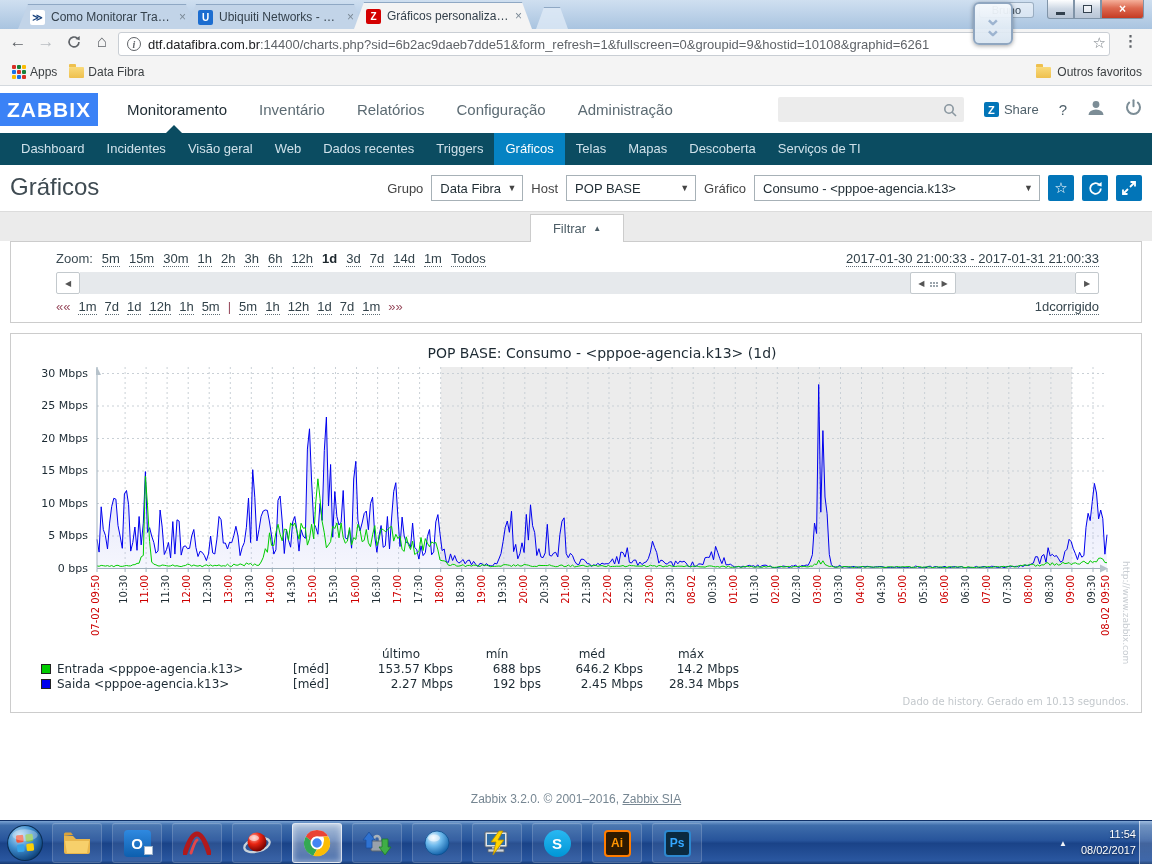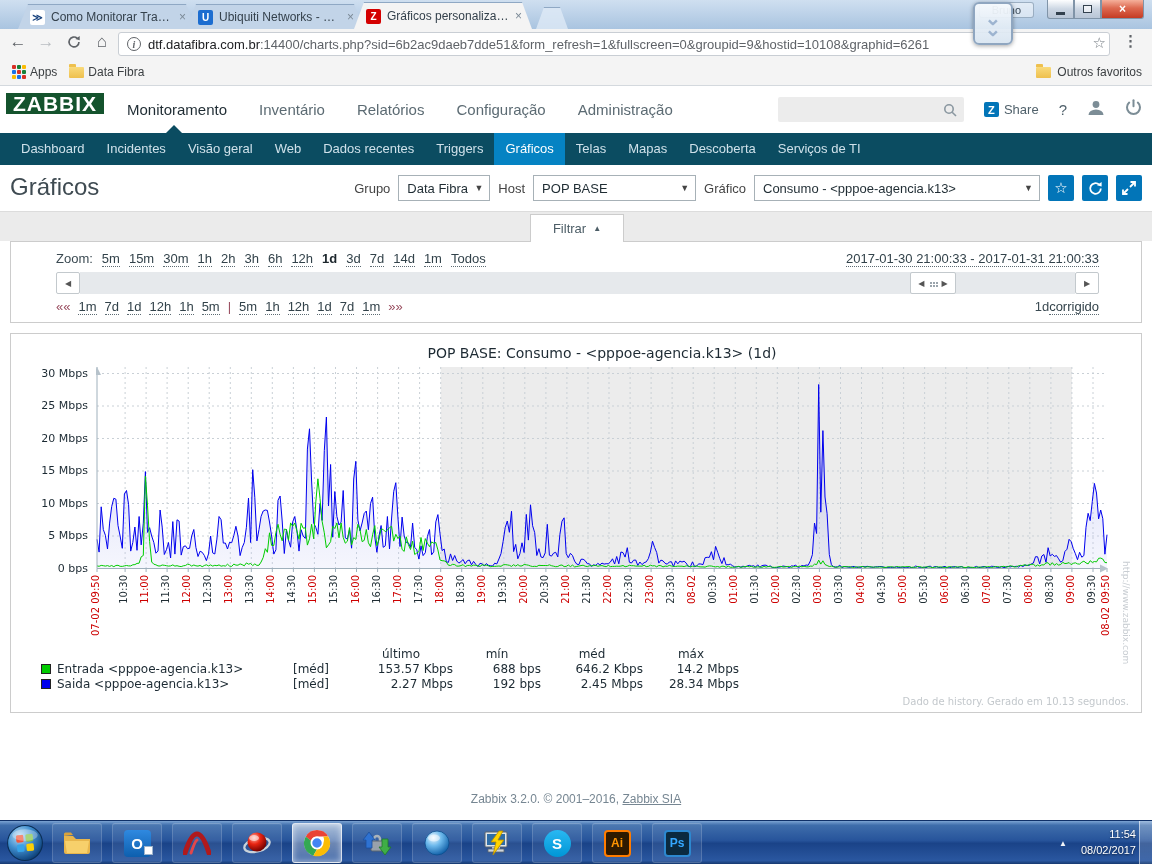--- a/index.html
+++ b/index.html
@@ -38,21 +38,21 @@
   #bookmarks{position:absolute;left:0;top:59px;width:1152px;height:27px;background:#f4f4f4;border-bottom:1px solid #d4d9de;display:flex;align-items:center;font-size:12px;color:#3c4043}
   .bm{display:flex;align-items:center;gap:4px;margin-left:12px}
   .appsgrid{display:grid;grid-template-columns:repeat(3,4px);grid-gap:1px}
   .appsgrid i{width:4px;height:4px;border-radius:1px}
   .folder{width:15px;height:11px;background:linear-gradient(#f9da7b,#eec04e);border-radius:1px;position:relative}
   .folder:before{content:"";position:absolute;left:0;top:-3px;width:7px;height:3px;background:#eec04e;border-radius:1px 1px 0 0}
   #bm-others{position:absolute;right:10px;display:flex;align-items:center;gap:6px}
 
   
   #zbx-header{position:absolute;left:0;top:86px;width:1152px;height:47px;background:#fff}
-  #zbx-logo{position:absolute;left:6px;top:7px;width:98px;height:21px;background:#14532d;color:#fff;font:bold 21px "Liberation Sans",sans-serif;letter-spacing:1px;display:flex;align-items:center;justify-content:center}
+  #zbx-logo{position:absolute;left:0;top:7px;width:98px;height:33px;background:#3b82f6;color:#fff;font:bold 21px "Liberation Sans",sans-serif;letter-spacing:1px;display:flex;align-items:center;justify-content:center}
   #main-nav{position:absolute;left:127px;top:0;height:47px;display:flex;align-items:center;gap:32px;font-size:15px;color:#5c6b73}
   #main-nav .act{color:#1f2c33}
   #hdr-right{position:absolute;right:10px;top:11px;display:flex;align-items:center;gap:20px}
   #hdr-search{width:186px;height:25px;background:#ececec;border-radius:2px;position:relative;border:none;outline:none;padding:0 26px 0 8px;font-size:13px}
   #search-wrap{position:relative}
   #search-wrap svg{position:absolute;right:7px;top:6px}
   #share{display:flex;align-items:center;gap:5px;font-size:13px;color:#50616b}
   #share-badge{width:15px;height:15px;background:#0275b8;color:#fff;font:bold 11px "Liberation Sans",sans-serif;display:flex;align-items:center;justify-content:center;border-radius:2px}
   #help{font-size:15px;color:#50616b}
 
@@ -256,21 +256,21 @@
 
   <div id="titlebar">
     <h1 id="page-title">Gráficos</h1>
     <div id="graph-controls">
       <span>Grupo</span>
       <span class="sel" style="width:92px">
           <span>Data Fibra</span>
           <span class="caret">▼</span>
         </span>
       <span>Host</span>
-      <span class="sel" style="width:163px">
+      <span class="sel" style="width:130px">
           <span>POP BASE</span>
           <span class="caret">▼</span>
         </span>
       <span>Gráfico</span>
       <span class="sel" style="width:286px">
           <span>Consumo - &lt;pppoe-agencia.k13&gt;</span>
           <span class="caret">▼</span>
         </span>
       <span class="bluebtn">☆</span>
       <span class="bluebtn">

